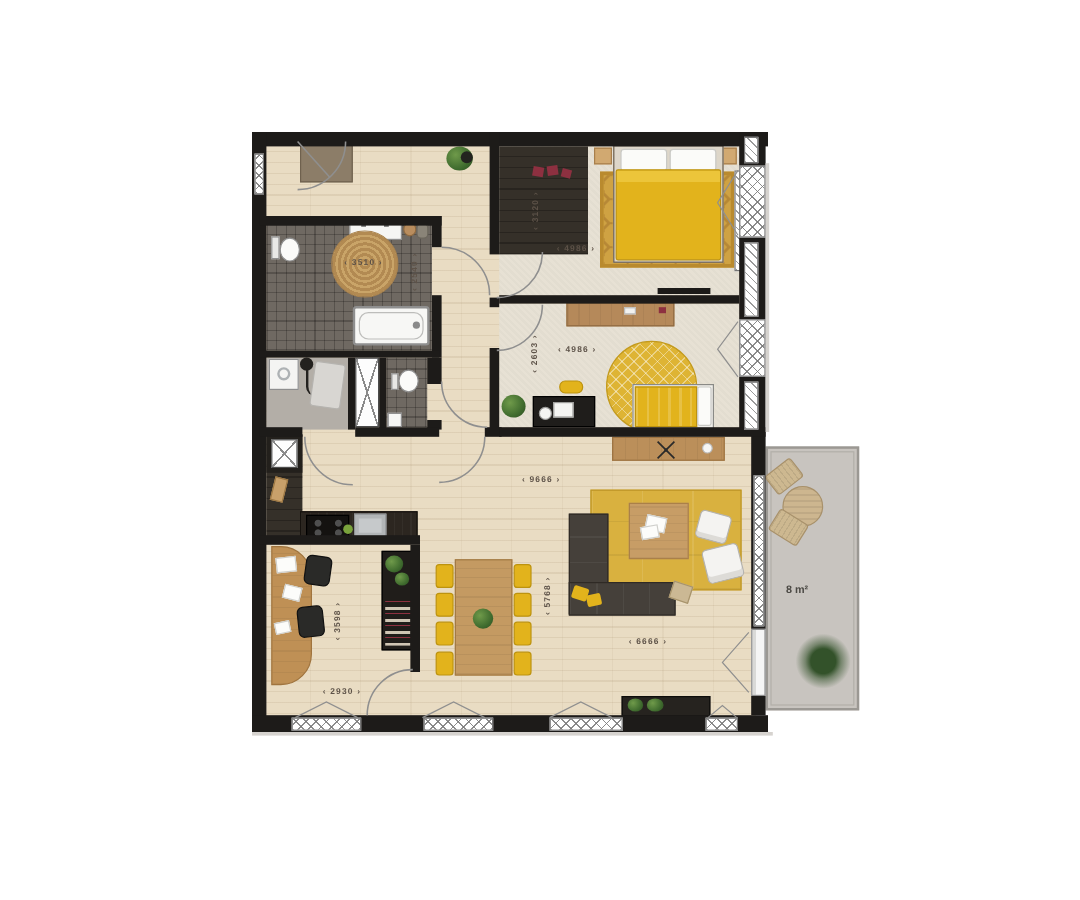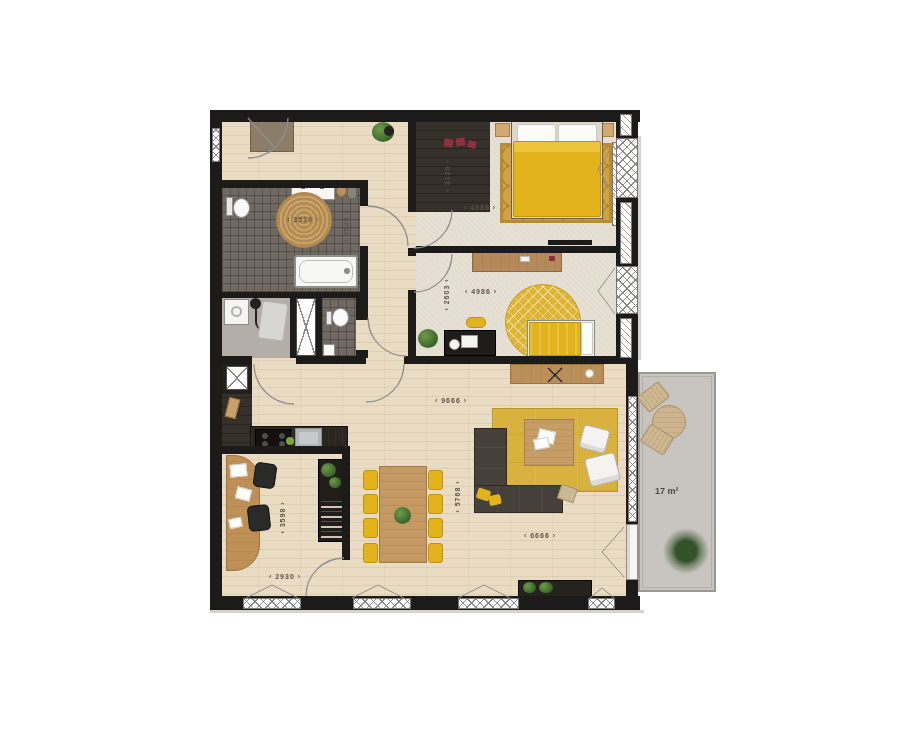--- a/index.html
+++ b/index.html
@@ -264,15 +264,15 @@
   <div class="abs dim v" style="left:324px;top:223px;width:44px;">2540</div>
   <div class="abs dim" style="left:458px;top:204px;width:44px;">4986</div>
   <div class="abs dim v" style="left:425px;top:172px;width:44px;">3120</div>
   <div class="abs dim" style="left:459px;top:288px;width:44px;">4986</div>
   <div class="abs dim v" style="left:424px;top:291px;width:44px;">2603</div>
   <div class="abs dim" style="left:429px;top:397px;width:44px;">9666</div>
   <div class="abs dim v" style="left:435px;top:493px;width:44px;">5768</div>
   <div class="abs dim" style="left:518px;top:532px;width:44px;">6666</div>
   <div class="abs dim v" style="left:260px;top:514px;width:44px;">3598</div>
   <div class="abs dim" style="left:263px;top:573px;width:44px;">2930</div>
-  <div class="abs area-label" style="left:655px;top:486px;">17 m²</div>
+  <div class="abs area-label" style="left:655px;top:486px;">8 m²</div>
 
 </div>
 
 </body></html>

